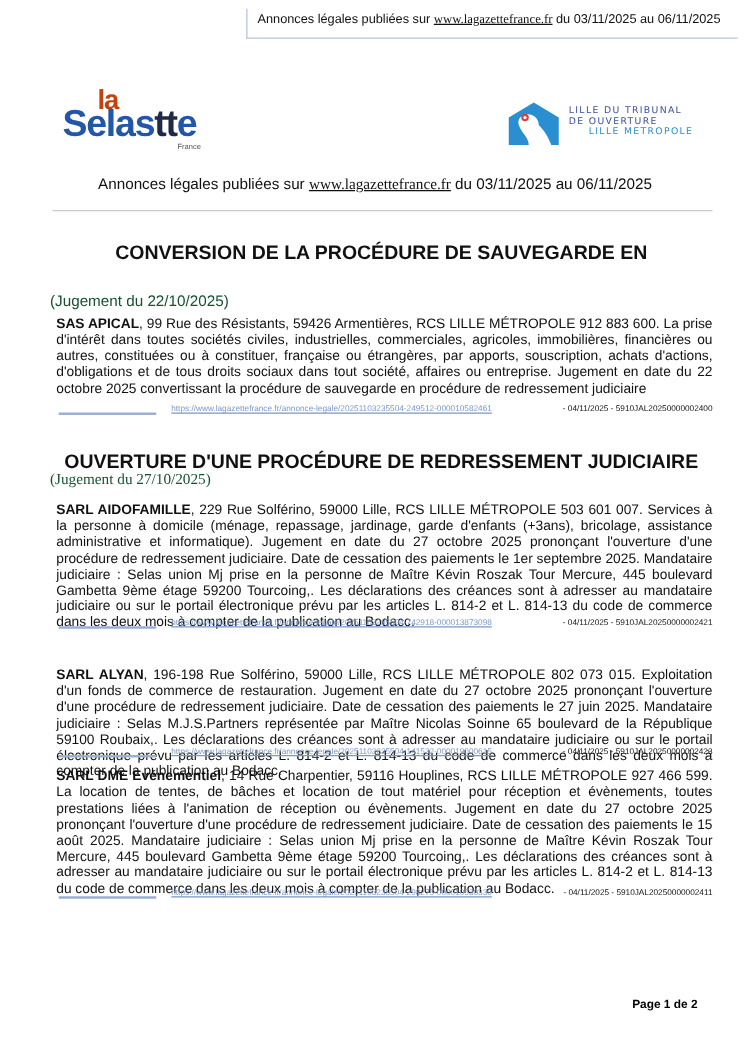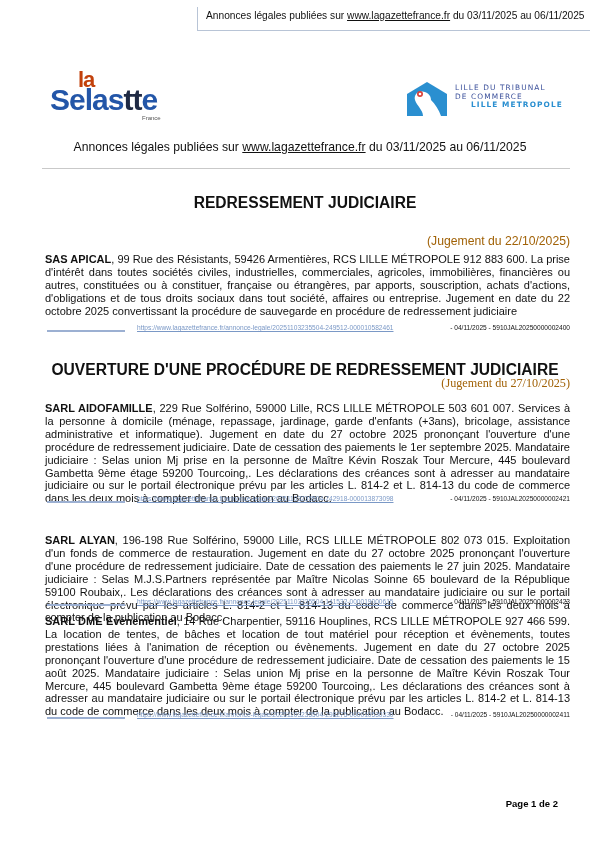--- a/index.html
+++ b/index.html
@@ -1,31 +1,31 @@
 <!DOCTYPE html>
 <html><head>
 <meta charset="utf-8">
 <style>
   html, body { margin: 0; padding: 0; background: #ffffff; }
   body { width: 600px; height: 848px; position: relative; overflow: hidden; font-family: "Liberation Sans", sans-serif; color: #000; }
   .top-header { position: absolute; left: 197px; top: 7px; width: 393px; height: 24px; border-left: 1px solid #b8c4d6; border-bottom: 1px solid #b8c4d6; box-sizing: border-box; font-size: 10.2px; padding: 3px 0 0 8px; white-space: nowrap; color: #111; }
-  .top-header a, .pub-line a { color: #111; text-decoration: underline; }
+  .top-header a, .pub-line a { color: #111; text-decoration: underline; font-family: Liberation Serif, serif; }
   .logo-gazette { position: absolute; left: 50px; top: 73px; width: 120px; height: 50px; }
   .logo-gazette .la { position: absolute; left: 28px; top: -6px; font-size: 22px; font-weight: bold; color: #c2410c; letter-spacing: -1px; font-family: "Liberation Sans", sans-serif; }
   .logo-gazette .gaz { position: absolute; left: 0; top: 10px; font-size: 30px; font-weight: bold; color: #2356a8; letter-spacing: -1px; font-family: "Liberation Sans", sans-serif; }
   .logo-gazette .gaz .tt { color: #1f2a44; }
   .logo-gazette .france { position: absolute; left: 92px; top: 42px; font-size: 6px; color: #555; }
   .logo-greffe { position: absolute; left: 405px; top: 80px; width: 180px; height: 40px; }
   .logo-greffe svg { position: absolute; left: 0; top: 0; }
   .logo-greffe .txt { position: absolute; left: 50px; top: 4px; font-size: 7.4px; letter-spacing: 1.1px; line-height: 8.5px; color: #3a4f9a; font-family: "DejaVu Sans", sans-serif; }
-  .logo-greffe .txt .l3 { color: #2a8fd0; font-weight: bold; padding-left: 16px; }
+  .logo-greffe .txt .l3 { color: #2a8fd0; font-weight: normal; padding-left: 16px; }
   .pub-line { position: absolute; left: 0; width: 600px; top: 140px; text-align: center; font-size: 12.2px; color: #111; }
   .hr { position: absolute; left: 42px; width: 528px; top: 168px; height: 1px; background: #c9c9c9; }
   .sec-title { position: absolute; left: 40px; width: 530px; text-align: center; font-weight: bold; font-size: 15.6px; line-height: 19px; color: #111; }
-  .sec-sub { position: absolute; left: 40px; width: 530px; text-align: right; font-size: 12.2px; color: #a16207; }
+  .sec-sub { position: absolute; left: 40px; width: 530px; text-align: left; font-size: 12.2px; color: #14532d; }
   .entry { position: absolute; left: 45px; width: 525px; font-family: Liberation Sans, sans-serif; font-size: 11px; line-height: 12.9px; text-align: justify; color: #111; font-stretch: condensed; }
   .entry b { font-weight: bold; }
   .ref { position: absolute; left: 45px; width: 525px; height: 12px; font-size: 6.6px; white-space: nowrap; }
   .ref .bar { position: absolute; left: 2px; top: 6px; width: 78px; height: 2px; background: #9cb0d2; }
   .ref .link { position: absolute; left: 92px; top: 0; color: #7a98c6; text-decoration: underline; }
   .ref .meta { position: absolute; right: 0; top: 0; color: #111; }
   .page-num { position: absolute; right: 42px; top: 798px; font-size: 9.5px; font-weight: bold; }
 </style>
 </head>
 <body>
@@ -42,32 +42,32 @@
 
 <div class="logo-greffe">
   <svg width="44" height="38" viewBox="0 0 44 38">
     <path d="M2 14 L22 2 L42 14 L42 36 L2 36 Z" fill="#2a8fd0"></path>
     <path d="M14 12 C20 10 26 14 26 20 C30 24 34 30 36 36 L18 36 C18 30 12 26 10 20 C9 16 11 13 14 12 Z" fill="#ffffff"></path>
     <circle cx="15" cy="14" r="3" fill="#d9413a"></circle>
     <circle cx="15" cy="14" r="1.3" fill="#ffffff"></circle>
   </svg>
   <div class="txt">
     <div>LILLE DU TRIBUNAL</div>
-    <div>DE COMMERCE</div>
+    <div>DE OUVERTURE</div>
     <div class="l3">LILLE METROPOLE</div>
   </div>
 </div>
 
 <div class="pub-line">
   <span>Annonces légales publiées sur </span><a>www.lagazettefrance.fr</a><span> du 03/11/2025 au 06/11/2025</span>
 </div>
 <div class="hr"></div>
 
 <div class="sec-title" style="top:193px;">
-  <div>REDRESSEMENT JUDICIAIRE</div>
+  <div>CONVERSION DE LA PROCÉDURE DE SAUVEGARDE EN</div>
 </div>
 <div class="sec-sub" style="top:234px;">(Jugement du 22/10/2025)</div>
 
 <div class="entry" style="top:253px;">
   <b>SAS APICAL</b><span>, 99 Rue des Résistants, 59426 Armentières, RCS LILLE MÉTROPOLE 912 883 600. La prise d'intérêt dans toutes sociétés civiles, industrielles, commerciales, agricoles, immobilières, financières ou autres, constituées ou à constituer, française ou étrangères, par apports, souscription, achats d'actions, d'obligations et de tous droits sociaux dans tout société, affaires ou entreprise. Jugement en date du 22 octobre 2025 convertissant la procédure de sauvegarde en procédure de redressement judiciaire</span>
 </div>
 <div class="ref" style="top:324px;">
   <span class="bar"></span>
   <a class="link">https://www.lagazettefrance.fr/annonce-legale/20251103235504-249512-000010582461</a>
   <span class="meta"> - 04/11/2025 - 5910JAL20250000002400</span>

